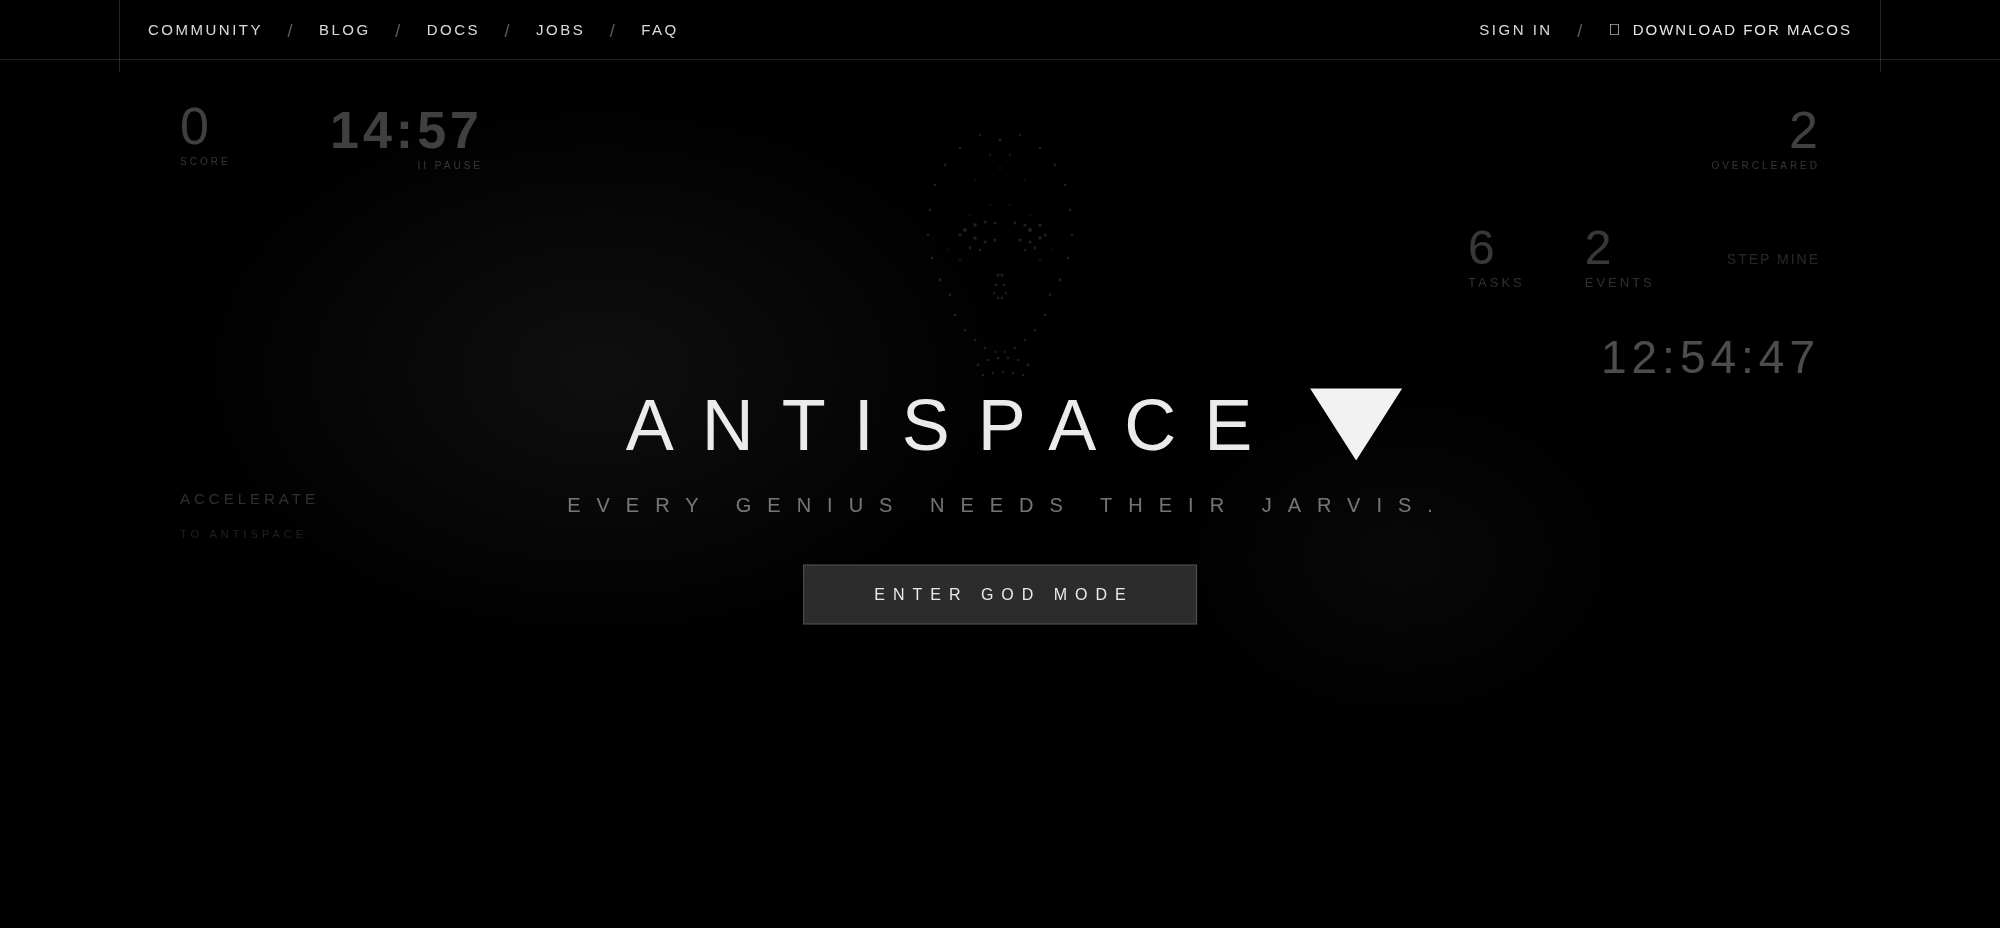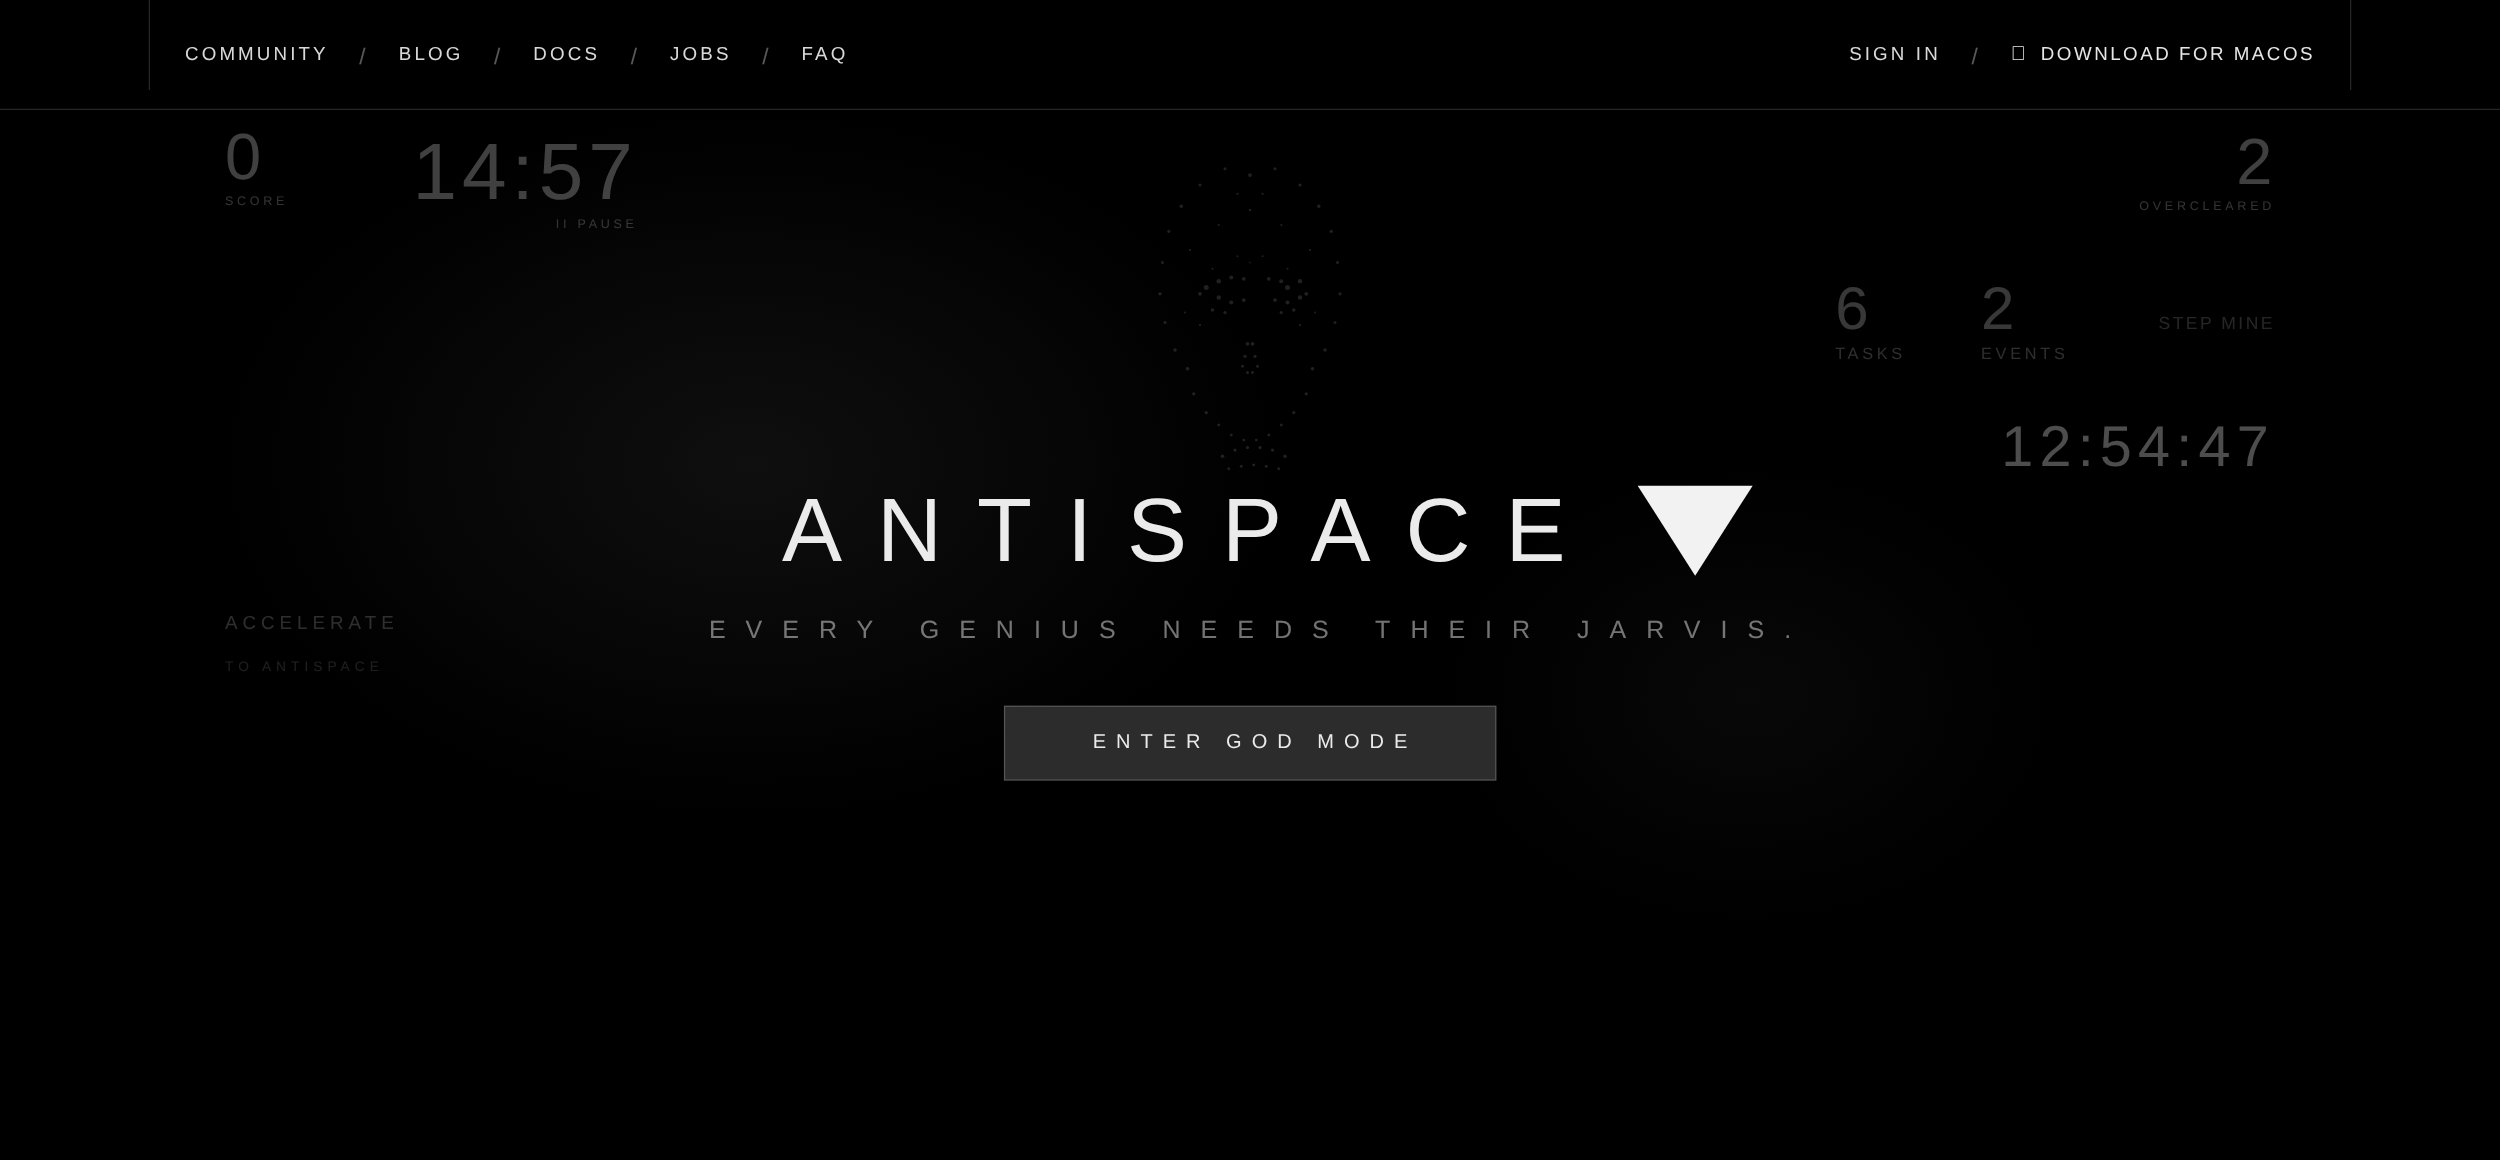--- a/index.html
+++ b/index.html
@@ -39,21 +39,21 @@
 
     
     nav {
       position: relative;
       z-index: 10;
       display: flex;
       align-items: center;
       justify-content: space-between;
       border-bottom: 1px solid rgba(255,255,255,0.15);
       padding: 0 120px;
-      height: 88px;
+      height: 60px;
     }
 
     .nav-left {
       display: flex;
       align-items: center;
       gap: 0;
     }
 
     .nav-item {
       color: rgba(255,255,255,0.85);
@@ -159,22 +159,22 @@
 
     .hud-timer {
       position: absolute;
       top: 100px;
       left: 330px;
       z-index: 5;
       color: rgba(255,255,255,0.25);
     }
 
     .hud-timer-value {
-      font-size: 64px;
-      font-weight: 400;
+      font-size: 52px;
+      font-weight: 700;
       letter-spacing: 4px;
     }
 
     .hud-timer-label {
       font-size: 10px;
       letter-spacing: 3px;
       text-transform: uppercase;
       color: rgba(255,255,255,0.2);
       text-align: right;
     }

